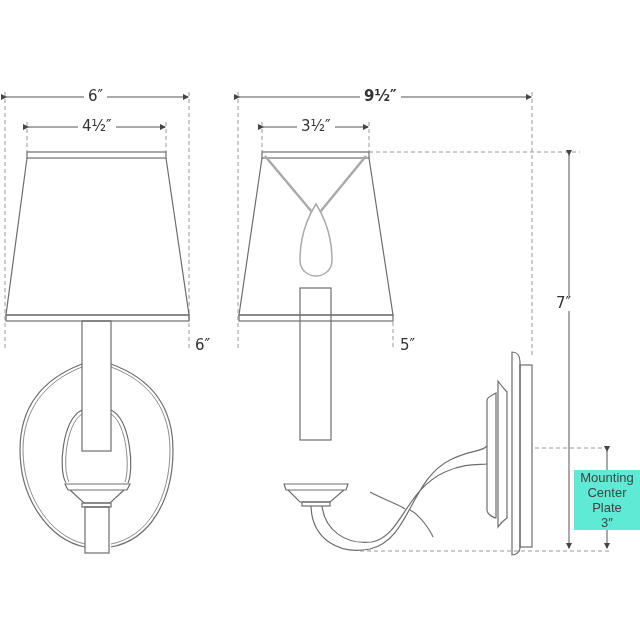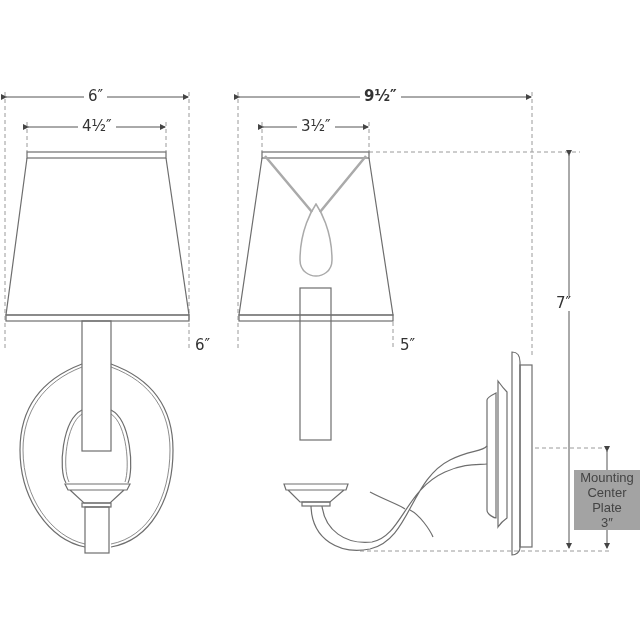--- a/index.html
+++ b/index.html
@@ -1,19 +1,19 @@
 <!DOCTYPE html>
 <html><head>
 <meta charset="utf-8">
 <style>
   html, body { margin:0; padding:0; background:#ffffff; }
   body { width:640px; height:640px; position:relative; overflow:hidden; font-family:"DejaVu Sans", sans-serif; }
   #drawing { position:absolute; left:0; top:0; width:640px; height:640px; }
   .lbl { position:absolute; color:#333; font-size:15px; line-height:1; background:#fff; padding:0 4px; white-space:nowrap; }
-  .note { position:absolute; color:#444; font-size:13px; line-height:15px; text-align:center; background:#a3a3a3; font-family:"Liberation Sans", sans-serif; }
+  .note { position:absolute; color:#444; font-size:13px; line-height:15px; text-align:center; background:#5eead4; font-family:"Liberation Sans", sans-serif; }
 </style>
 </head>
 <body>
 
 <svg id="drawing" viewBox="0 0 640 640" xmlns="http://www.w3.org/2000/svg">
   <defs>
     <marker id="arr" markerWidth="6" markerHeight="6" refX="5" refY="3" orient="auto">
       <path d="M0,0 L6,3 L0,6 z" fill="#444"></path>
     </marker>
   </defs>

